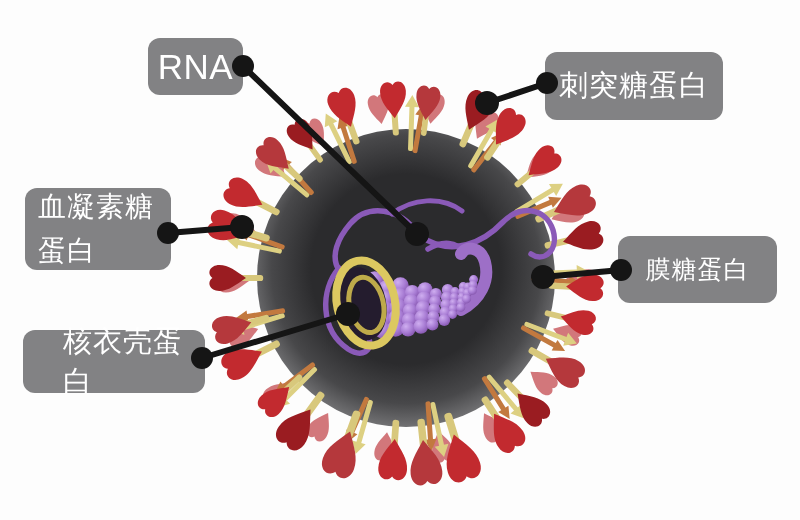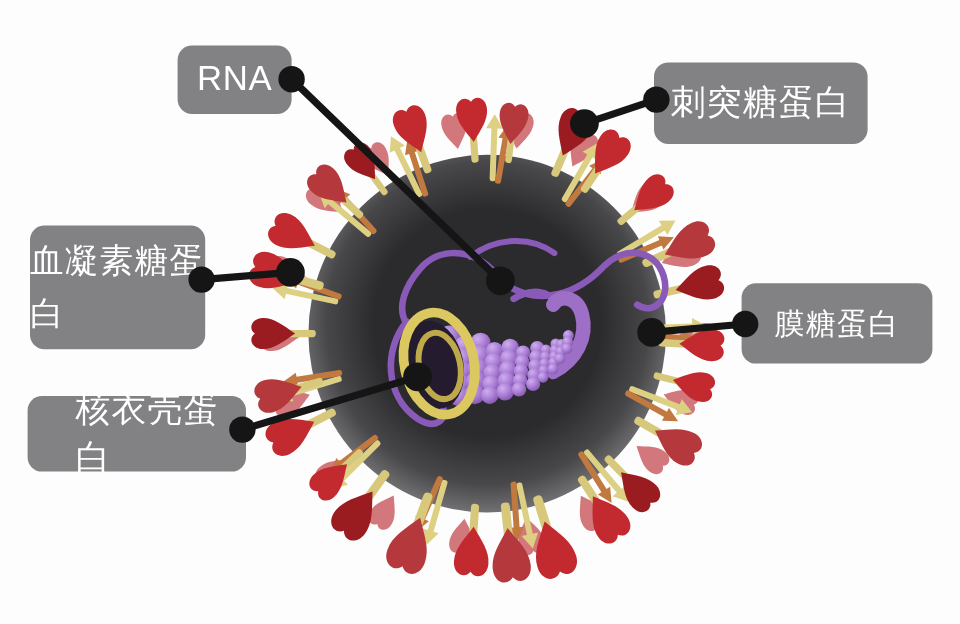--- a/index.html
+++ b/index.html
@@ -14,24 +14,24 @@
   .label{
     position:absolute;
     background:var(--label-bg,#828284);
     color:var(--label-text,#ffffff);
     border-radius:12px;
     display:flex;align-items:center;justify-content:center;
     box-sizing:border-box;
     letter-spacing:1px;
     z-index:5;
   }
-  #label-rna{left:148px;top:38px;width:95px;height:57px;font-size:29px;letter-spacing:.5px;}
+  #label-rna{left:148px;top:38px;width:95px;height:57px;font-size:35px;letter-spacing:.5px;}
   #label-spike{left:545px;top:52px;width:178px;height:68px;font-size:29px;}
-  #label-hema{left:25px;top:188px;width:146px;height:103px;font-size:28px;
-              justify-content:flex-start;line-height:44px;}
+  #label-hema{left:25px;top:188px;width:146px;height:82px;font-size:28px;
+              justify-content:flex-start;padding-left:13px;line-height:44px;}
   #label-membrane{left:618px;top:236px;width:159px;height:67px;font-size:25px;}
   #label-nucleo{left:23px;top:330px;width:182px;height:63px;font-size:29px;padding-left:40px;}
 </style>
 </head>
 <body style="background: rgb(253, 253, 253); --label-bg: #828284; --label-text: #ffffff;">
 
 <div class="stage">
 
   <svg id="virus-svg" class="layer" width="800" height="520" viewBox="0 0 800 520">
     <defs>

